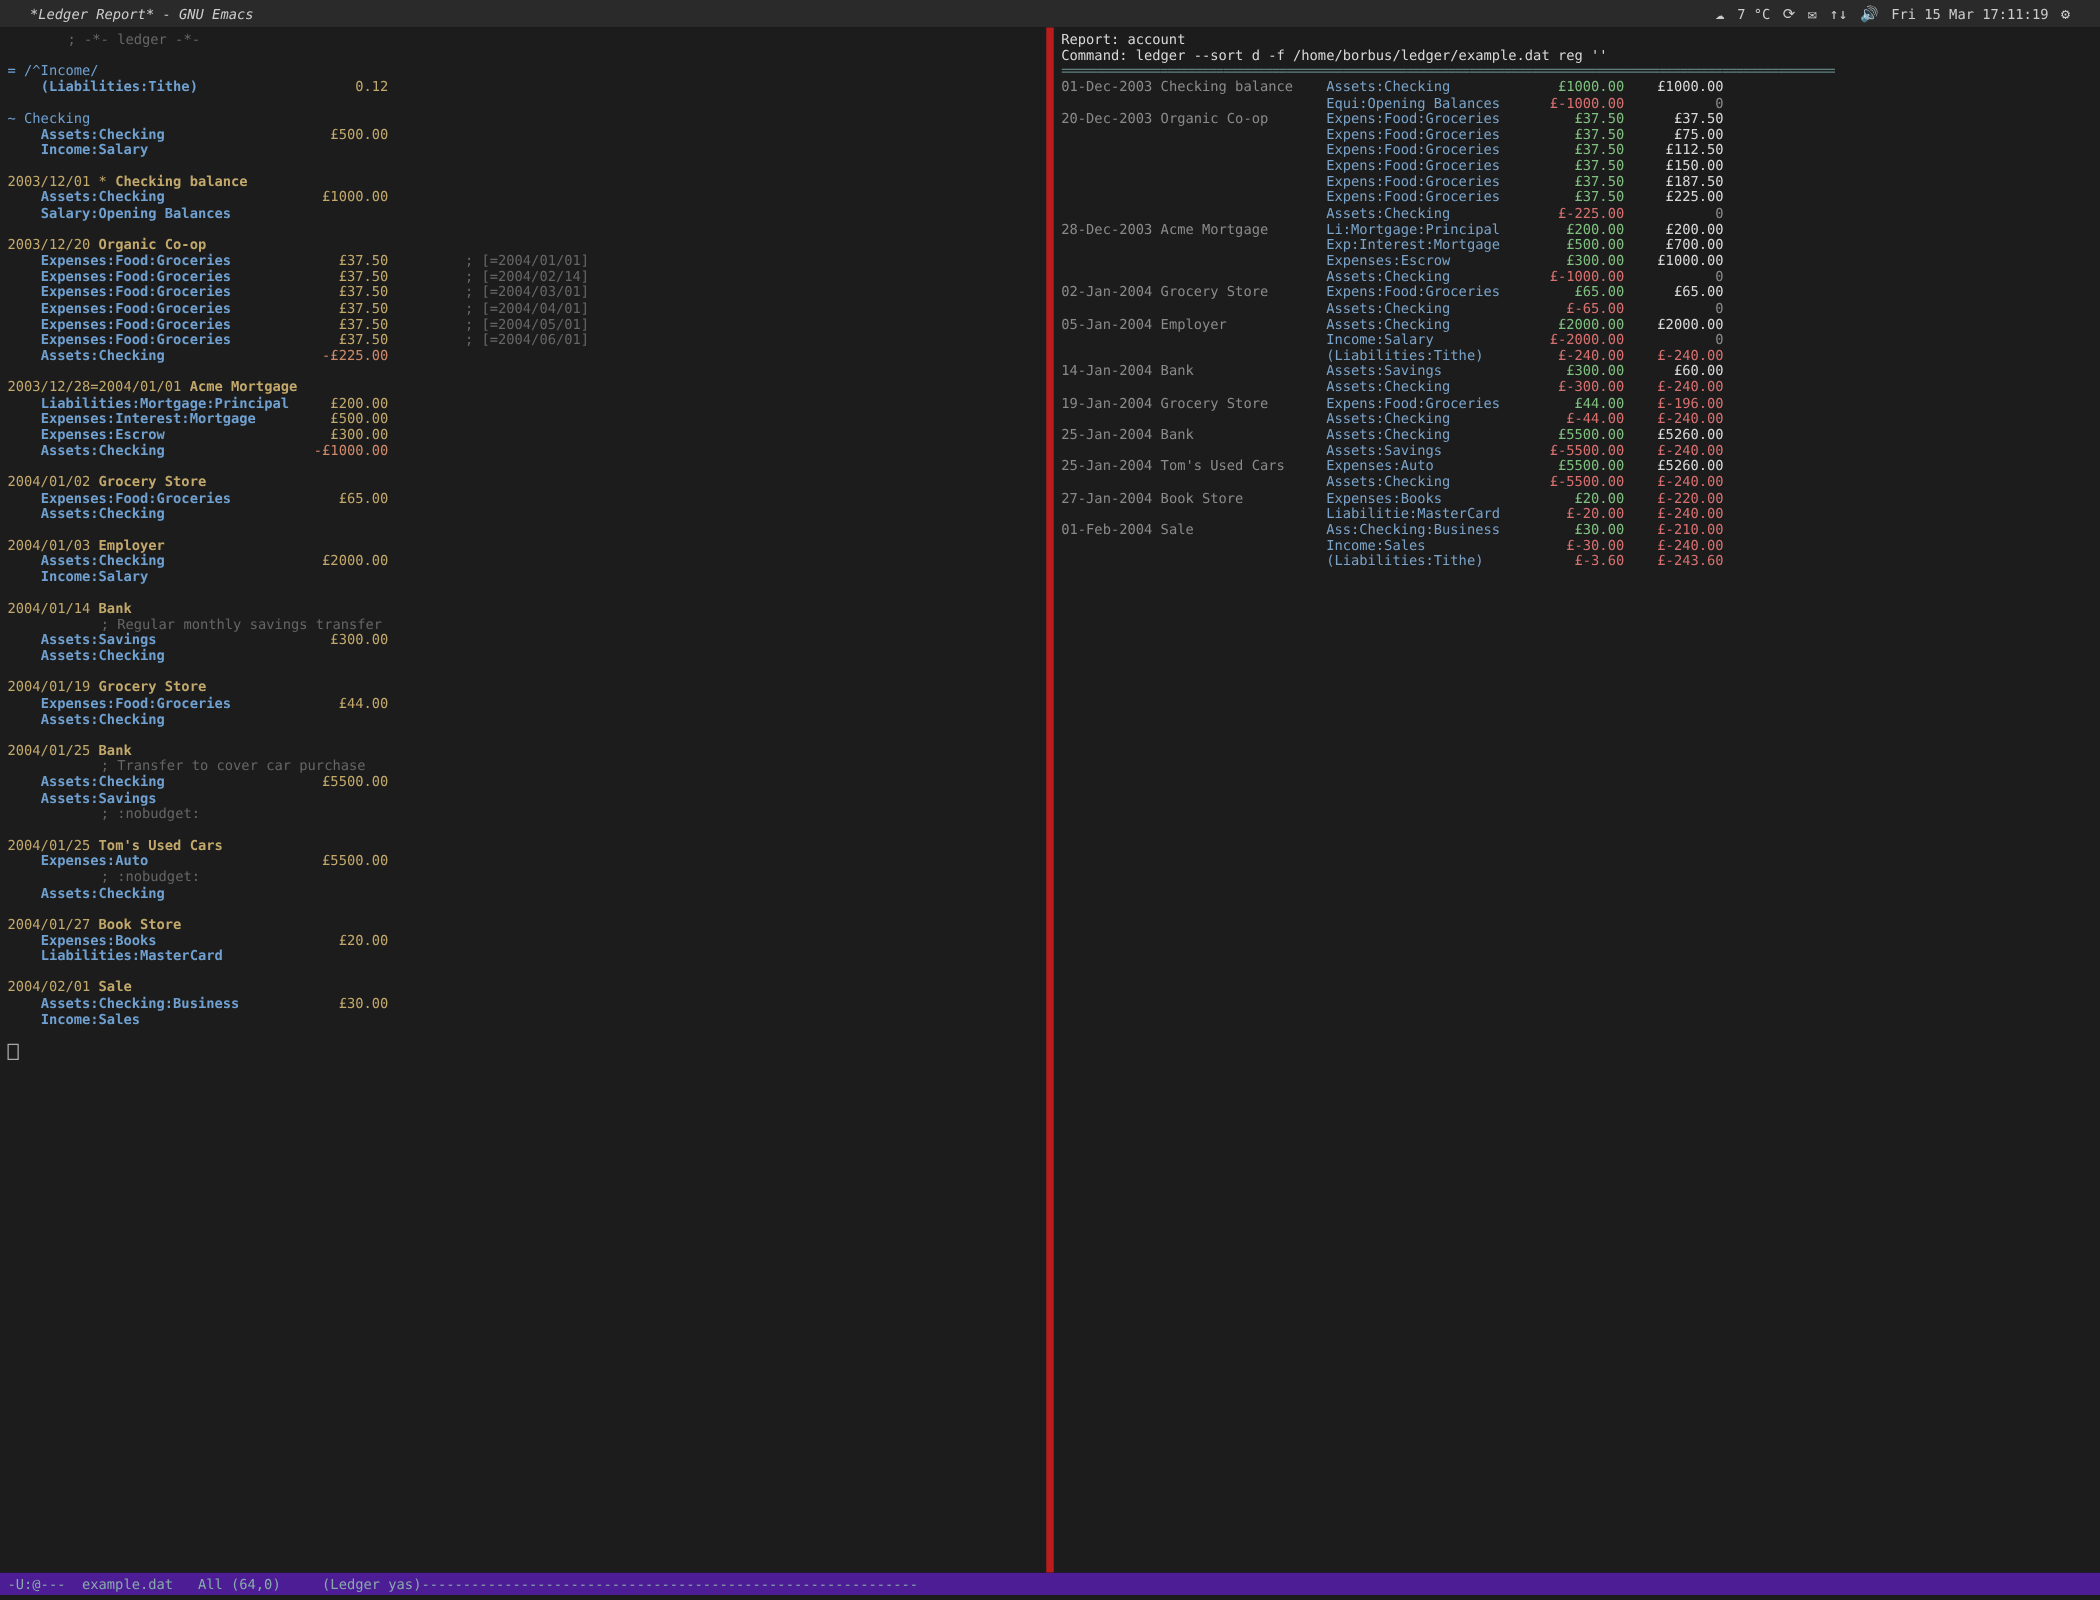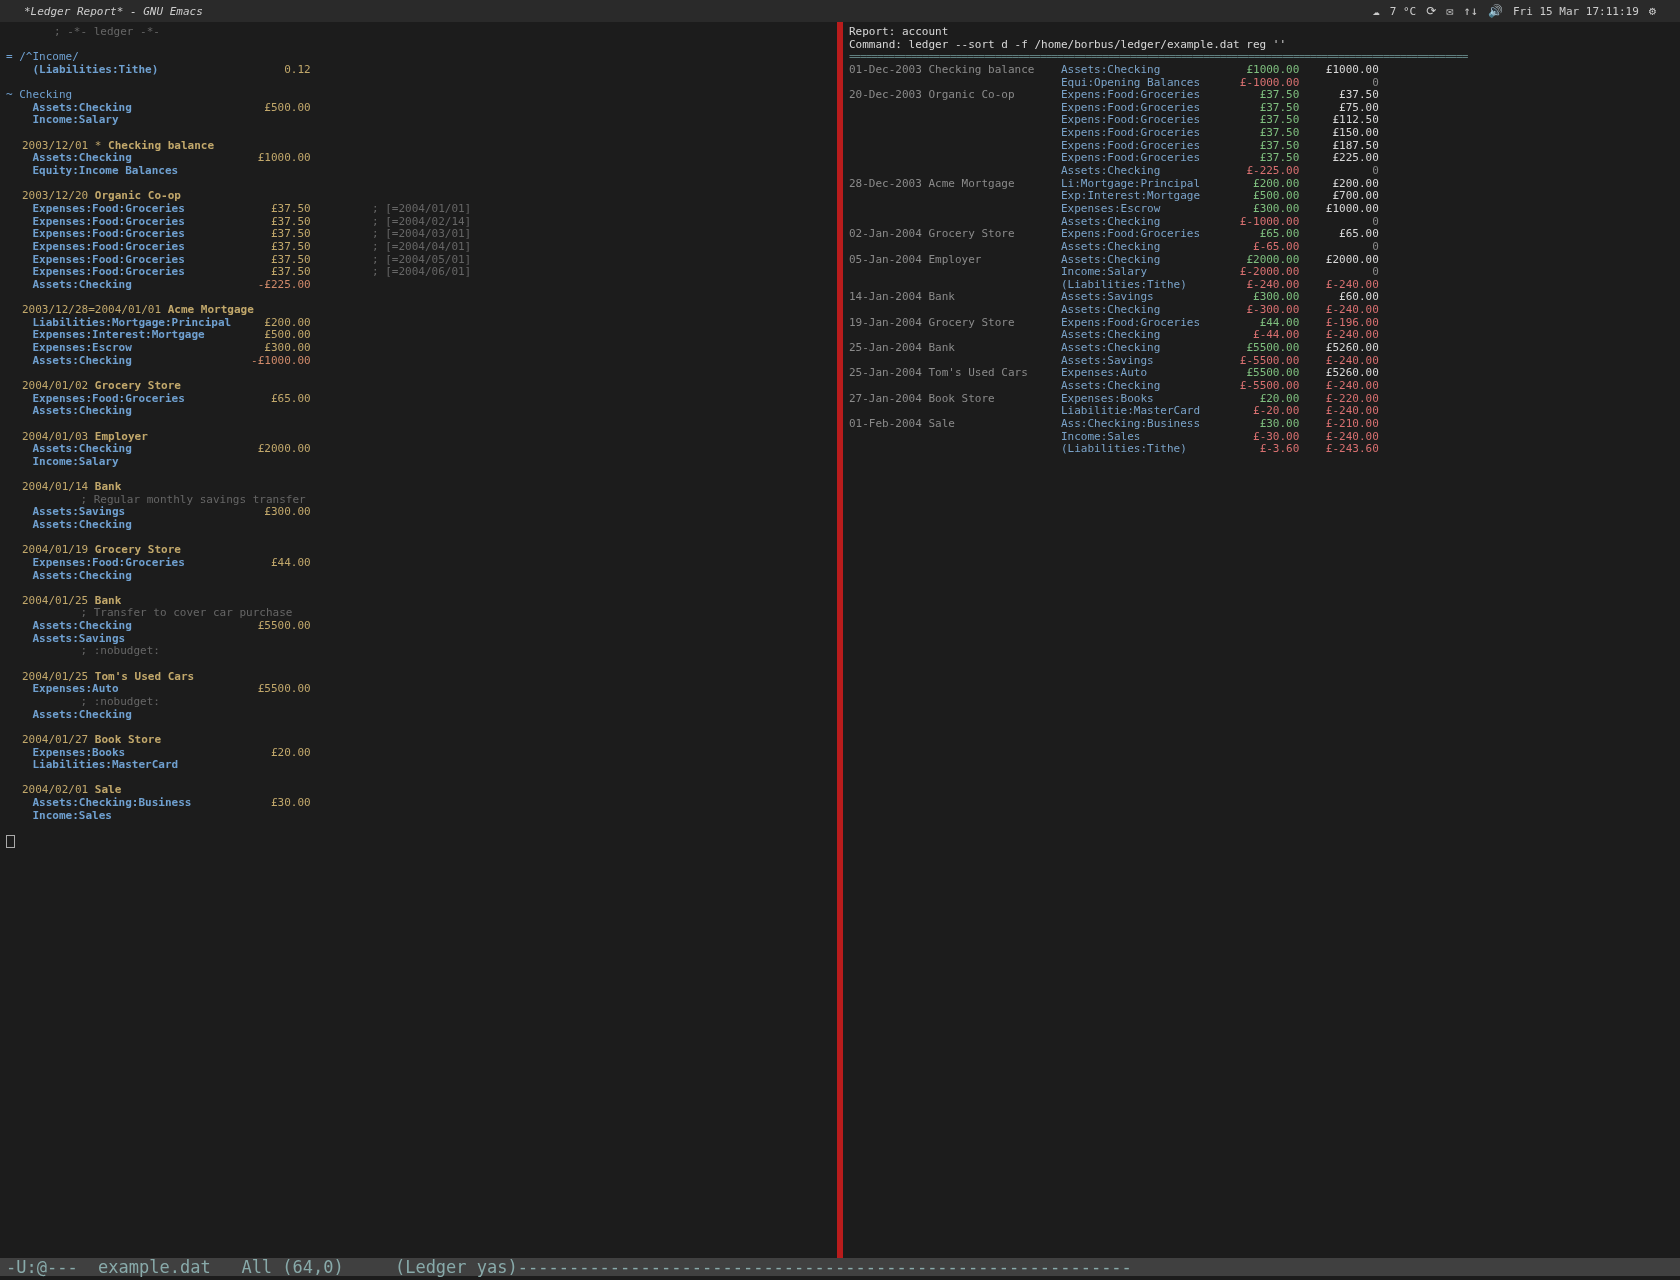--- a/index.html
+++ b/index.html
@@ -33,24 +33,24 @@
   }
   .pane {
     flex: 1;
     padding: 4px 6px;
     overflow: hidden;
     white-space: pre;
     line-height: 1.15;
   }
   .pane.left { background:#1c1c1c;}
   .pane.right { background:#1c1c1c; border-left:6px solid #b91c1c;}
-  .modeline-row { display:flex; background:#404040; color:#8aa; font-size:17px; height:18px; align-items:center;}
+  .modeline-row { display:flex; background:#4c1d95; color:#8aa; font-size:11px; height:18px; align-items:center;}
   .modeline { flex:1; padding:0 6px; white-space:pre; overflow:hidden;}
   .c-comment { color:#666;margin-left:48px;}
-  .c-date { color:#c2a86b;margin-left:16px;}
+  .c-date { color:#c2a86b;}
   .c-payee { color:#c2a86b; font-weight:bold;}
   .c-account { color:#7aa3c9;}
   .c-accountbold { color:#6fa0d0; font-weight:bold;}
   .c-amount { color:#c2a86b;}
   .c-neg { color:#d08a6a;}
   .c-green { color:#7fbf7f;}
   .c-red { color:#d87070;}
   .c-dim { color:#8a8a8a;}
   .c-white { color:#d8d8d8;}
   .c-tilde { color:#6fa0d0;}
@@ -80,21 +80,21 @@
 
 <span class="c-tilde">= /^Income/</span>
     <span class="c-accountbold">(Liabilities:Tithe)             </span><span class="c-amount">      0.12</span>
 
 <span class="c-tilde">~ Checking</span>
     <span class="c-accountbold">Assets:Checking                 </span><span class="c-amount">   £500.00</span>
     <span class="c-accountbold">Income:Salary                   </span>
 
 <span class="c-date">2003/12/01 *</span> <span class="c-payee">Checking balance</span>
     <span class="c-accountbold">Assets:Checking                 </span><span class="c-amount">  £1000.00</span>
-    <span class="c-accountbold">Equity:Income Balances         </span>
+    <span class="c-accountbold">Salary:Opening Balances         </span>
 
 <span class="c-date">2003/12/20</span> <span class="c-payee">Organic Co-op</span>
     <span class="c-accountbold">Expenses:Food:Groceries         </span><span class="c-amount">    £37.50</span>  <span class="c-comment">; [=2004/01/01]</span>
     <span class="c-accountbold">Expenses:Food:Groceries         </span><span class="c-amount">    £37.50</span>  <span class="c-comment">; [=2004/02/14]</span>
     <span class="c-accountbold">Expenses:Food:Groceries         </span><span class="c-amount">    £37.50</span>  <span class="c-comment">; [=2004/03/01]</span>
     <span class="c-accountbold">Expenses:Food:Groceries         </span><span class="c-amount">    £37.50</span>  <span class="c-comment">; [=2004/04/01]</span>
     <span class="c-accountbold">Expenses:Food:Groceries         </span><span class="c-amount">    £37.50</span>  <span class="c-comment">; [=2004/05/01]</span>
     <span class="c-accountbold">Expenses:Food:Groceries         </span><span class="c-amount">    £37.50</span>  <span class="c-comment">; [=2004/06/01]</span>
     <span class="c-accountbold">Assets:Checking                 </span><span class="c-neg">  -£225.00</span>
 

